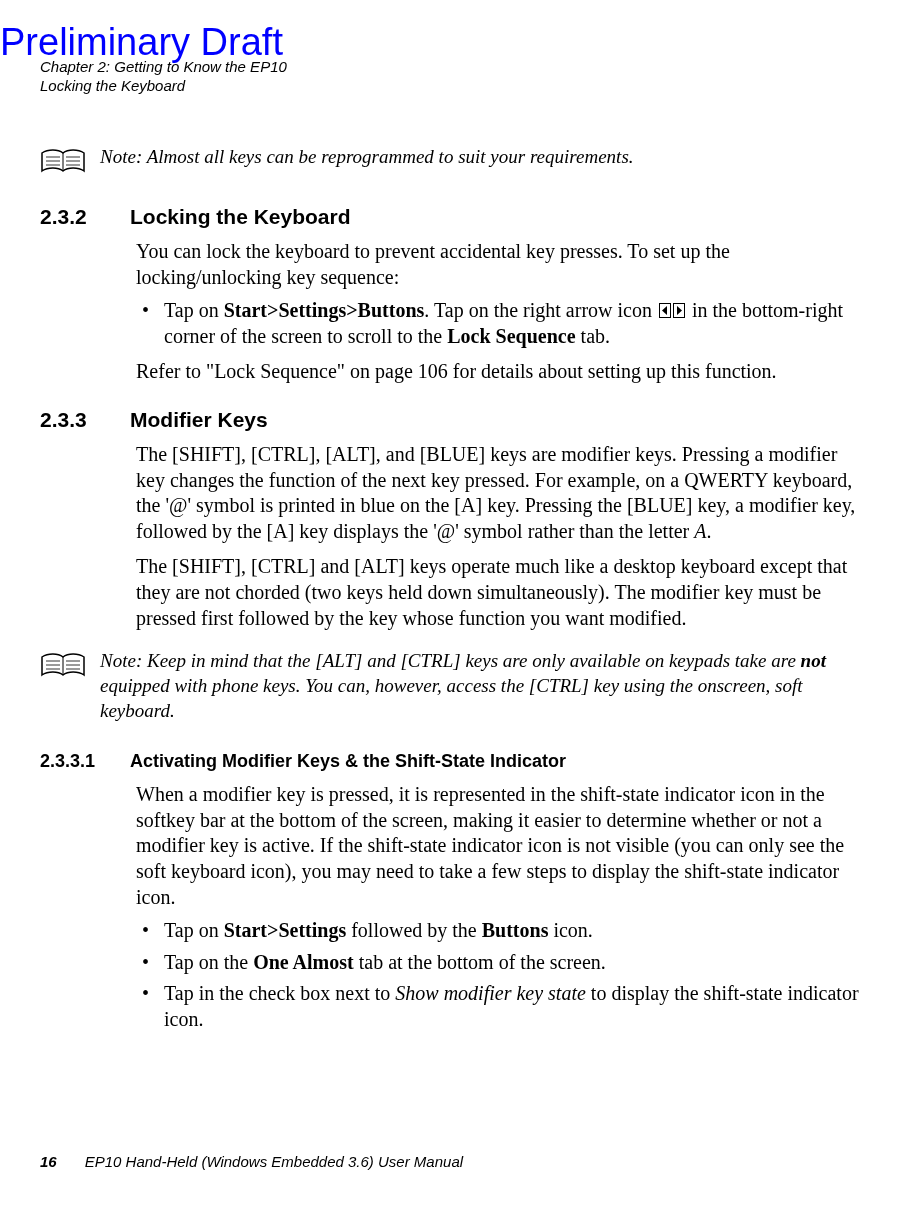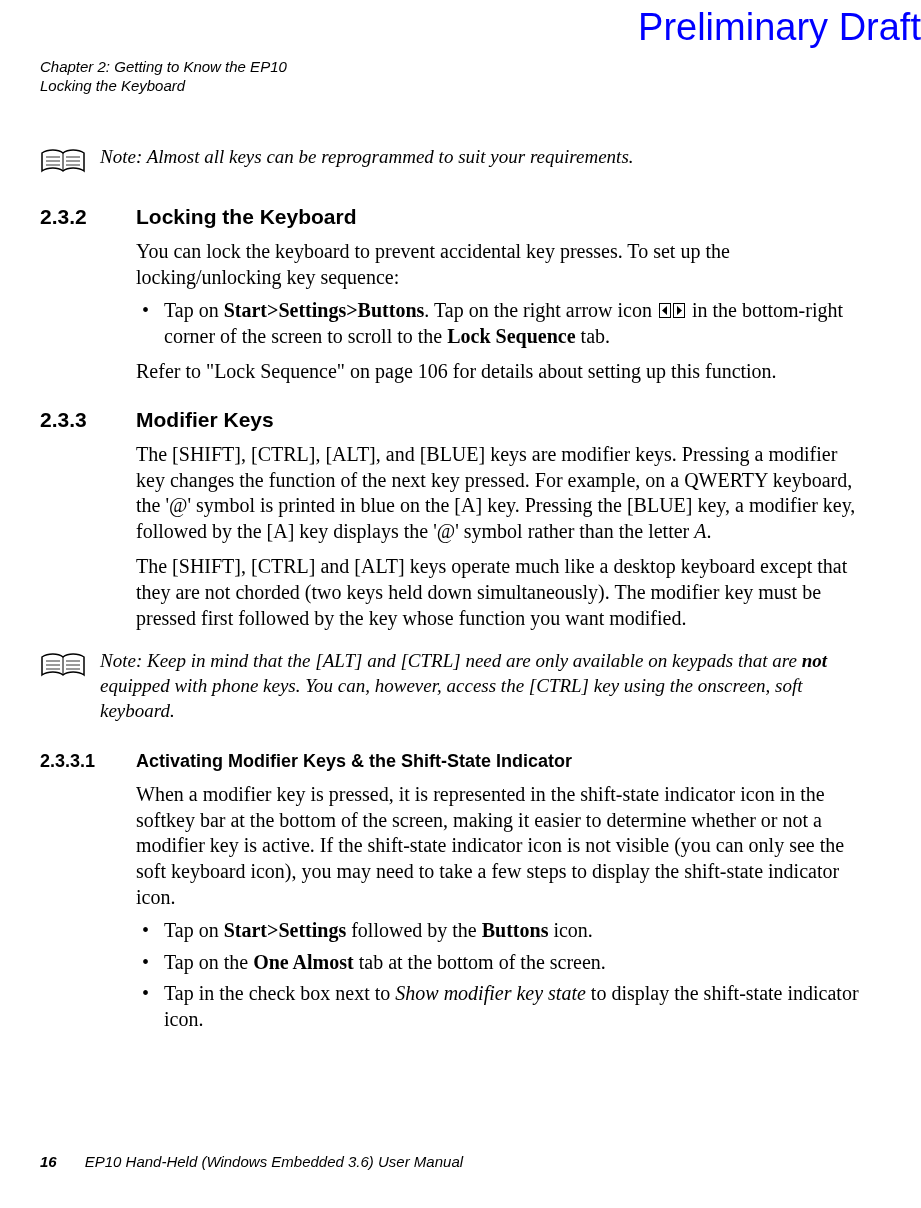--- a/index.html
+++ b/index.html
@@ -13,24 +13,24 @@
   }
   .page {
     position: relative;
     width: 921px;
     height: 1208px;
     box-sizing: border-box;
     padding: 0 40px;
   }
   .watermark {
     position: absolute;
-    top: 6px;
+    top: 21px;
     left: 0;
     width: 100%;
-    text-align: right;
+    text-align: left;
     font-family: Arial, Helvetica, sans-serif;
     font-size: 38px;
     color: #0000ff;
     font-weight: 400;
   }
   .running-head {
     position: absolute;
     top: 58px;
     left: 40px;
     font-family: "Trebuchet MS", "Lucida Sans", sans-serif;
@@ -57,21 +57,21 @@
     margin-top: 2px;
   }
   .note-text {
     font-style: italic;
     font-size: 19px;
     line-height: 1.3;
   }
   .note-text b { font-weight: bold; }
   .section-row {
     display: flex;
-    gap: 26px;
+    gap: 20px;
     margin-top: 22px;
   }
   .section-num {
     flex: 0 0 70px;
     font-family: "Trebuchet MS", "Lucida Sans", sans-serif;
     font-weight: bold;
     font-size: 21px;
   }
   .sub .section-num { font-size: 18px; flex-basis: 70px; }
   .section-title {
@@ -194,21 +194,21 @@
           <line x1="6" y1="10" x2="20" y2="10" stroke="#000" stroke-width="0.8"></line>
           <line x1="6" y1="14" x2="20" y2="14" stroke="#000" stroke-width="0.8"></line>
           <line x1="6" y1="18" x2="20" y2="18" stroke="#000" stroke-width="0.8"></line>
           <line x1="26" y1="10" x2="40" y2="10" stroke="#000" stroke-width="0.8"></line>
           <line x1="26" y1="14" x2="40" y2="14" stroke="#000" stroke-width="0.8"></line>
           <line x1="26" y1="18" x2="40" y2="18" stroke="#000" stroke-width="0.8"></line>
         </svg>
       </span>
       <div class="note-text">
         <span>Note:</span>
-        <span>Keep in mind that the [ALT] and [CTRL] need are only available on keypads that are </span><b>not</b><span> equipped with phone keys. You can, however, access the [CTRL] key using the onscreen, soft keyboard.</span>
+        <span>Keep in mind that the [ALT] and [CTRL] keys are only available on keypads take are </span><b>not</b><span> equipped with phone keys. You can, however, access the [CTRL] key using the onscreen, soft keyboard.</span>
       </div>
     </div>
 
     <div class="section-row sub" style="margin-top:18px;">
       <div class="section-num">2.3.3.1</div>
       <div class="section-title">Activating Modifier Keys &amp; the Shift-State Indicator</div>
     </div>
     <div class="body">
       <div class="para">When a modifier key is pressed, it is represented in the shift-state indicator icon in the softkey bar at the bottom of the screen, making it easier to determine whether or not a modifier key is active. If the shift-state indicator icon is not visible (you can only see the soft keyboard icon), you may need to take a few steps to display the shift-state indicator icon.</div>
       <ul class="bullet-list">

